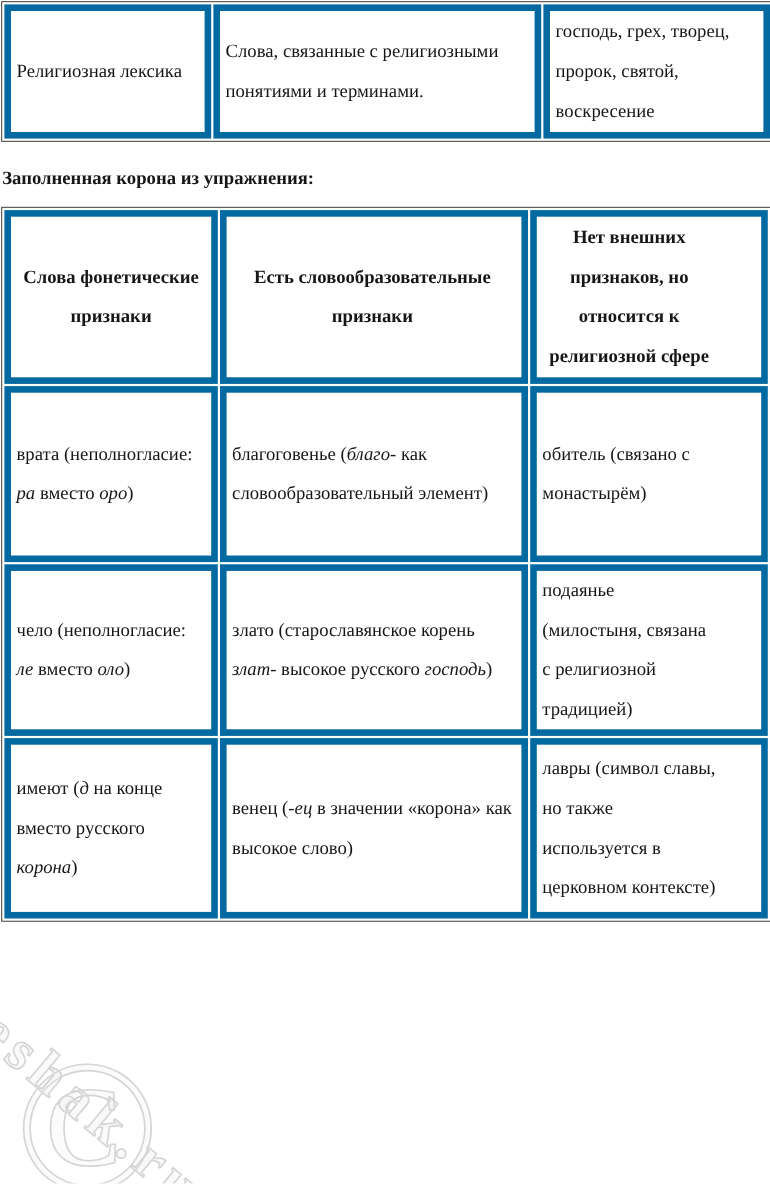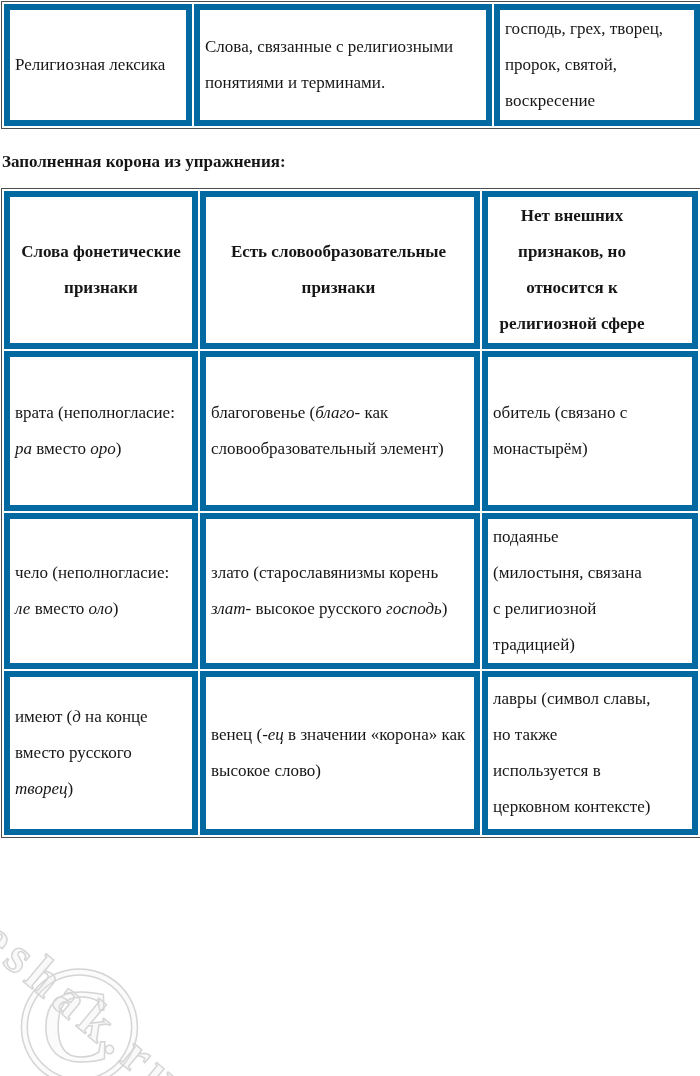--- a/index.html
+++ b/index.html
@@ -95,25 +95,25 @@
       <td class="th col2">Есть словообразовательные признаки</td>
       <td class="th col3">Нет внешних признаков, но относится к религиозной сфере</td>
     </tr>
     <tr class="r1">
       <td class="col1"><b>врата</b><span> (неполногласие: </span><i>ра</i><span> вместо </span><i>оро</i><span>)</span></td>
       <td class="col2"><b>благоговенье</b><span> (</span><i>благо-</i><span> как словообразовательный элемент)</span></td>
       <td class="col3"><b>обитель</b><span> (связано с монастырём)</span></td>
     </tr>
     <tr class="r2">
       <td class="col1"><b>чело</b><span> (неполногласие: </span><i>ле</i><span> вместо </span><i>оло</i><span>)</span></td>
-      <td class="col2"><b>злато</b><span> (старославянизмы корень </span><i>злат-</i><span> высокое русского </span><i>господь</i><span>)</span></td>
+      <td class="col2"><b>злато</b><span> (старославянское корень </span><i>злат-</i><span> высокое русского </span><i>господь</i><span>)</span></td>
       <td class="col3"><b>подаянье</b><span> (милостыня, связана с религиозной традицией)</span></td>
     </tr>
     <tr class="r3">
-      <td class="col1"><b>имеют</b><span> (</span><i>д</i><span> на конце вместо русского </span><i>творец</i><span>)</span></td>
+      <td class="col1"><b>имеют</b><span> (</span><i>д</i><span> на конце вместо русского </span><i>корона</i><span>)</span></td>
       <td class="col2"><b>венец</b><span> (</span><i>-ец</i><span> в значении «корона» как высокое слово)</span></td>
       <td class="col3"><b>лавры</b><span> (символ славы, но также используется в церковном контексте)</span></td>
     </tr>
   </tbody>
     </table>
 
   <div class="watermark">
     <span class="wm-symbol">©</span>
     <span class="wm-text">reshak.ru</span>
   </div>

